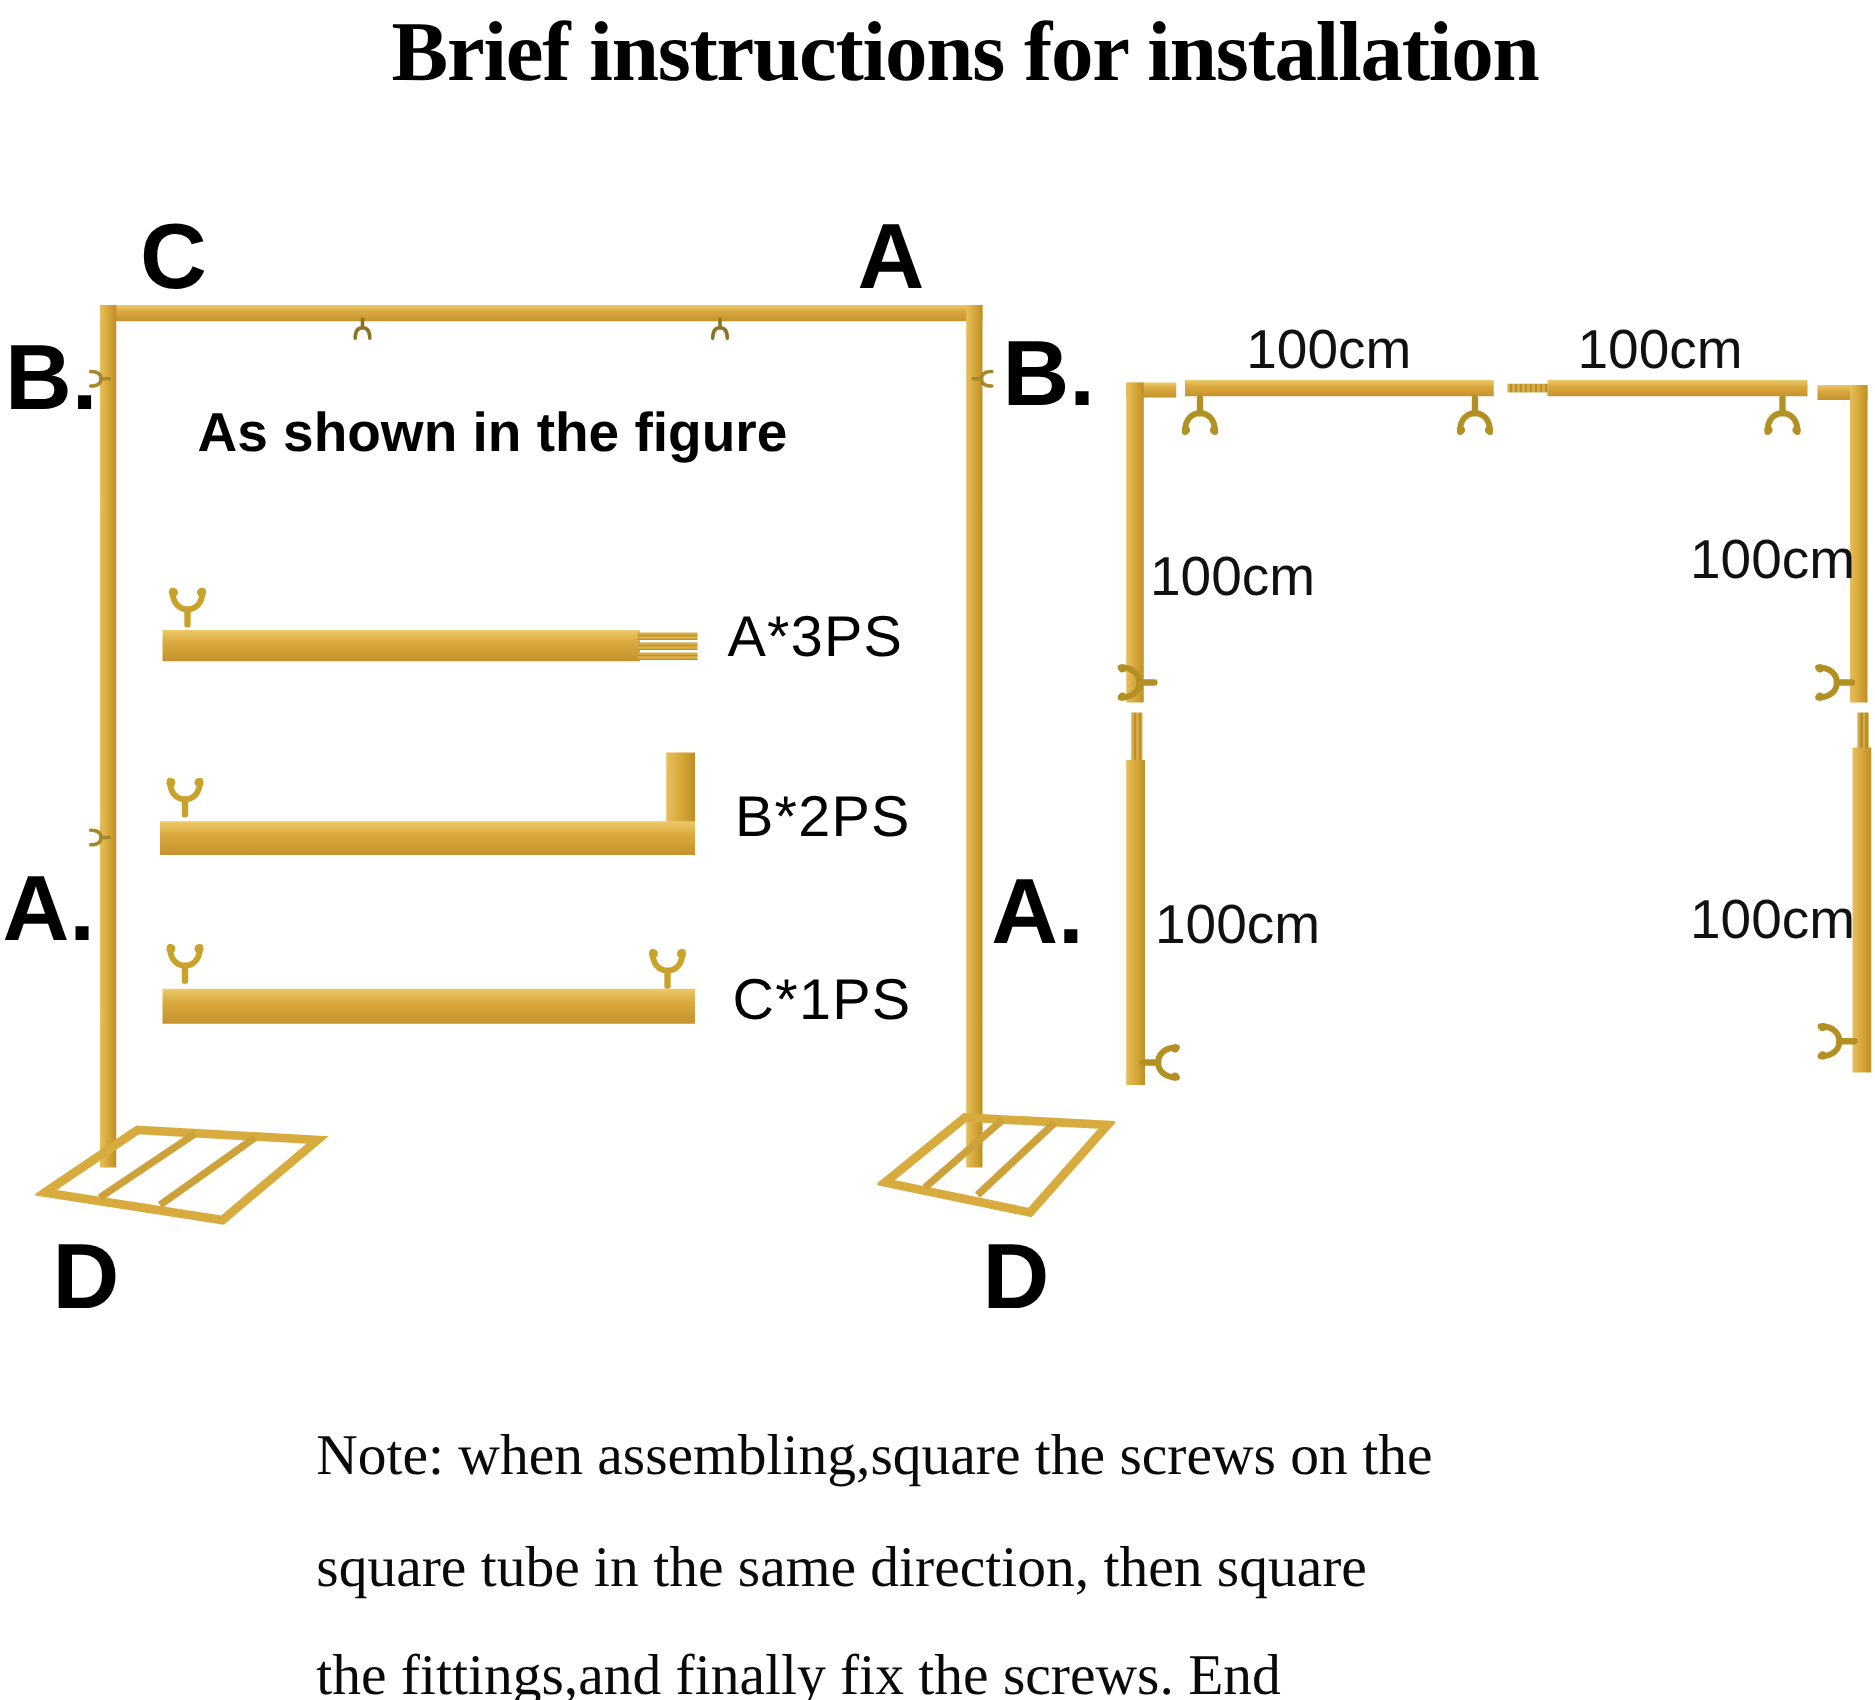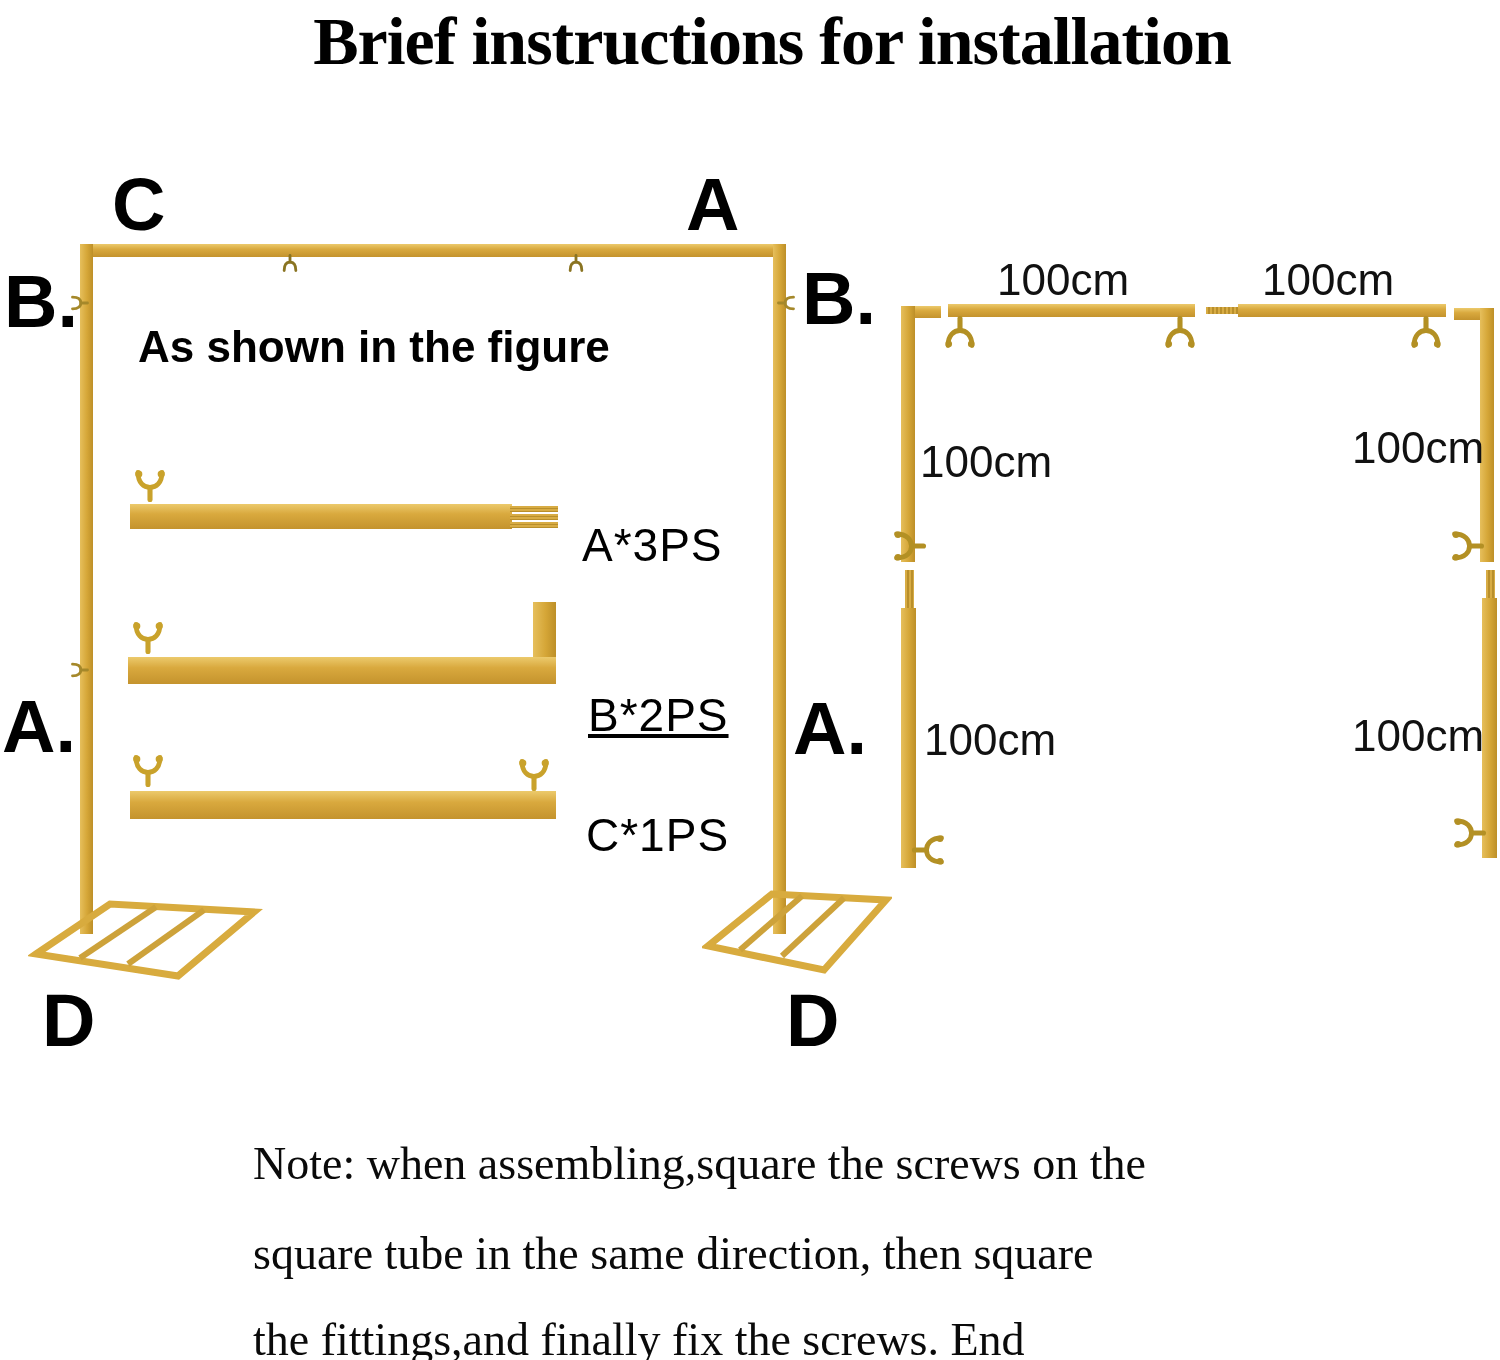--- a/index.html
+++ b/index.html
@@ -9,21 +9,21 @@
   .abs{position:absolute;}
 
   .title{left:0;right:0;top:6px;text-align:center;
          font-family:"Liberation Serif",serif;font-weight:700;font-size:68px;
          letter-spacing:-1px;line-height:1.05;padding-left:44px;}
 
   .big-letter{font-family:"Liberation Sans",sans-serif;font-weight:700;font-size:74px;line-height:1;}
 
   .figure-note{font-weight:700;font-size:44px;line-height:1;}
 
-  .part-label{font-weight:500;font-size:46px;line-height:1;letter-spacing:1px;margin-top:36px;}
+  .part-label{font-weight:500;font-size:46px;line-height:1;letter-spacing:1px;}
 
   .dim-label{font-weight:400;font-size:44px;line-height:1;color:#111;}
 
   .note-line{font-family:"Liberation Serif",serif;font-size:46px;line-height:1.2;color:#0a0a0a;}
 
   .gold-h{background:linear-gradient(180deg,#ecca6c 0%,#d9a93e 40%,#c4932d 100%);}
   .gold-v{background:linear-gradient(90deg,#e6bf5c 0%,#d5a637 55%,#bd8f28 100%);}
   .gold-tip{background:repeating-linear-gradient(90deg,#d8ac44 0 2px,#b98f2b 2px 4px);}
   .gold-tip-h{background:repeating-linear-gradient(180deg,#d8ac44 0 2px,#b98f2b 2px 3px);}
 
@@ -73,21 +73,21 @@
         <path d="M12 13 L12 21" fill="none" stroke="#a5882a" stroke-width="3.4" stroke-linecap="round"></path>
       </svg>
     </div>
   <div class="abs nut nut-small" style="left:70px;top:660px;transform:rotate(-90deg);">
       <svg viewBox="0 0 24 24">
         <path d="M5 3 C5 10 8 13 12 13 C16 13 19 10 19 3" fill="none" stroke="#a5882a" stroke-width="3.4" stroke-linecap="round"></path>
         <path d="M12 13 L12 21" fill="none" stroke="#a5882a" stroke-width="3.4" stroke-linecap="round"></path>
       </svg>
     </div>
 
-  <div class="abs figure-note" style="left:138px;top:325px;">As shown in the figure</div>
+  <div class="abs figure-note" style="left:158px;top:325px;">As shown in the figure</div>
 
   <div class="abs nut" style="left:132px;top:468px;">
       <svg viewBox="0 0 24 24">
         <path d="M4 3 C4 10 8 13 12 13 C16 13 20 10 20 3" fill="none" stroke="#c9a22b" stroke-width="3.2" stroke-linecap="round"></path>
         <circle cx="4.5" cy="4" r="2.4" fill="#c9a22b"></circle>
         <circle cx="19.5" cy="4" r="2.4" fill="#c9a22b"></circle>
         <path d="M12 13 L12 21" fill="none" stroke="#c9a22b" stroke-width="3.4" stroke-linecap="round"></path>
       </svg>
     </div>
   <div class="abs gold-h" style="left:130px;top:504px;width:382px;height:25px;"></div>
@@ -99,21 +99,21 @@
   <div class="abs nut" style="left:130px;top:620px;">
       <svg viewBox="0 0 24 24">
         <path d="M4 3 C4 10 8 13 12 13 C16 13 20 10 20 3" fill="none" stroke="#c9a22b" stroke-width="3.2" stroke-linecap="round"></path>
         <circle cx="4.5" cy="4" r="2.4" fill="#c9a22b"></circle>
         <circle cx="19.5" cy="4" r="2.4" fill="#c9a22b"></circle>
         <path d="M12 13 L12 21" fill="none" stroke="#c9a22b" stroke-width="3.4" stroke-linecap="round"></path>
       </svg>
     </div>
   <div class="abs gold-v" style="left:533px;top:602px;width:23px;height:58px;"></div>
   <div class="abs gold-h" style="left:128px;top:657px;width:428px;height:27px;"></div>
-  <div class="abs part-label" style="left:588px;top:656px;text-decoration:underline;">B*2PS</div>
+  <div class="abs part-label" style="left:588px;top:630px;">B*2PS</div>
 
   <div class="abs nut" style="left:130px;top:753px;">
       <svg viewBox="0 0 24 24">
         <path d="M4 3 C4 10 8 13 12 13 C16 13 20 10 20 3" fill="none" stroke="#c9a22b" stroke-width="3.2" stroke-linecap="round"></path>
         <circle cx="4.5" cy="4" r="2.4" fill="#c9a22b"></circle>
         <circle cx="19.5" cy="4" r="2.4" fill="#c9a22b"></circle>
         <path d="M12 13 L12 21" fill="none" stroke="#c9a22b" stroke-width="3.4" stroke-linecap="round"></path>
       </svg>
     </div>
   <div class="abs nut" style="left:516px;top:757px;">

